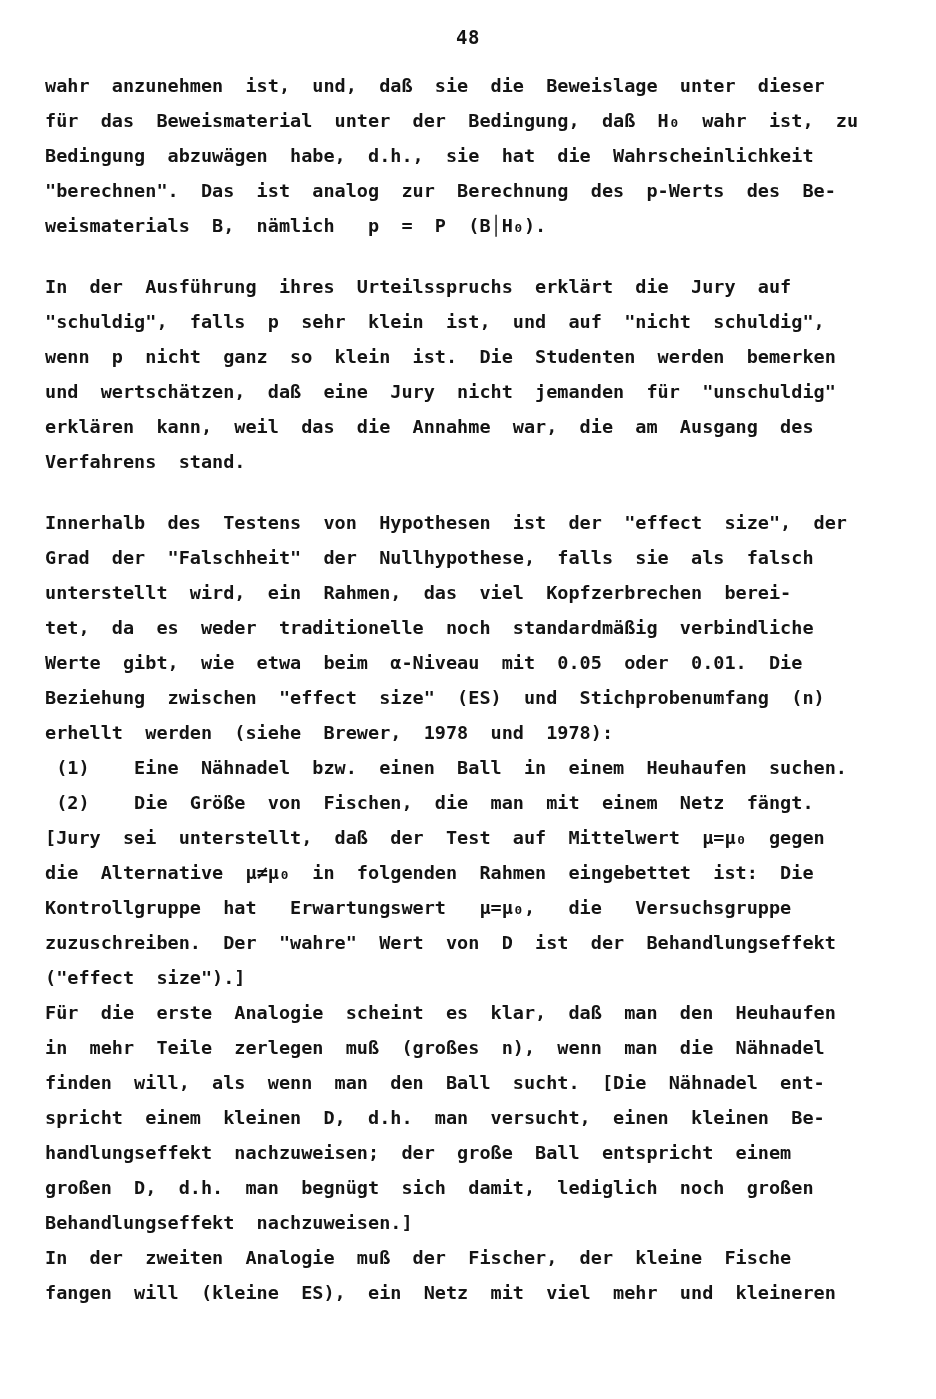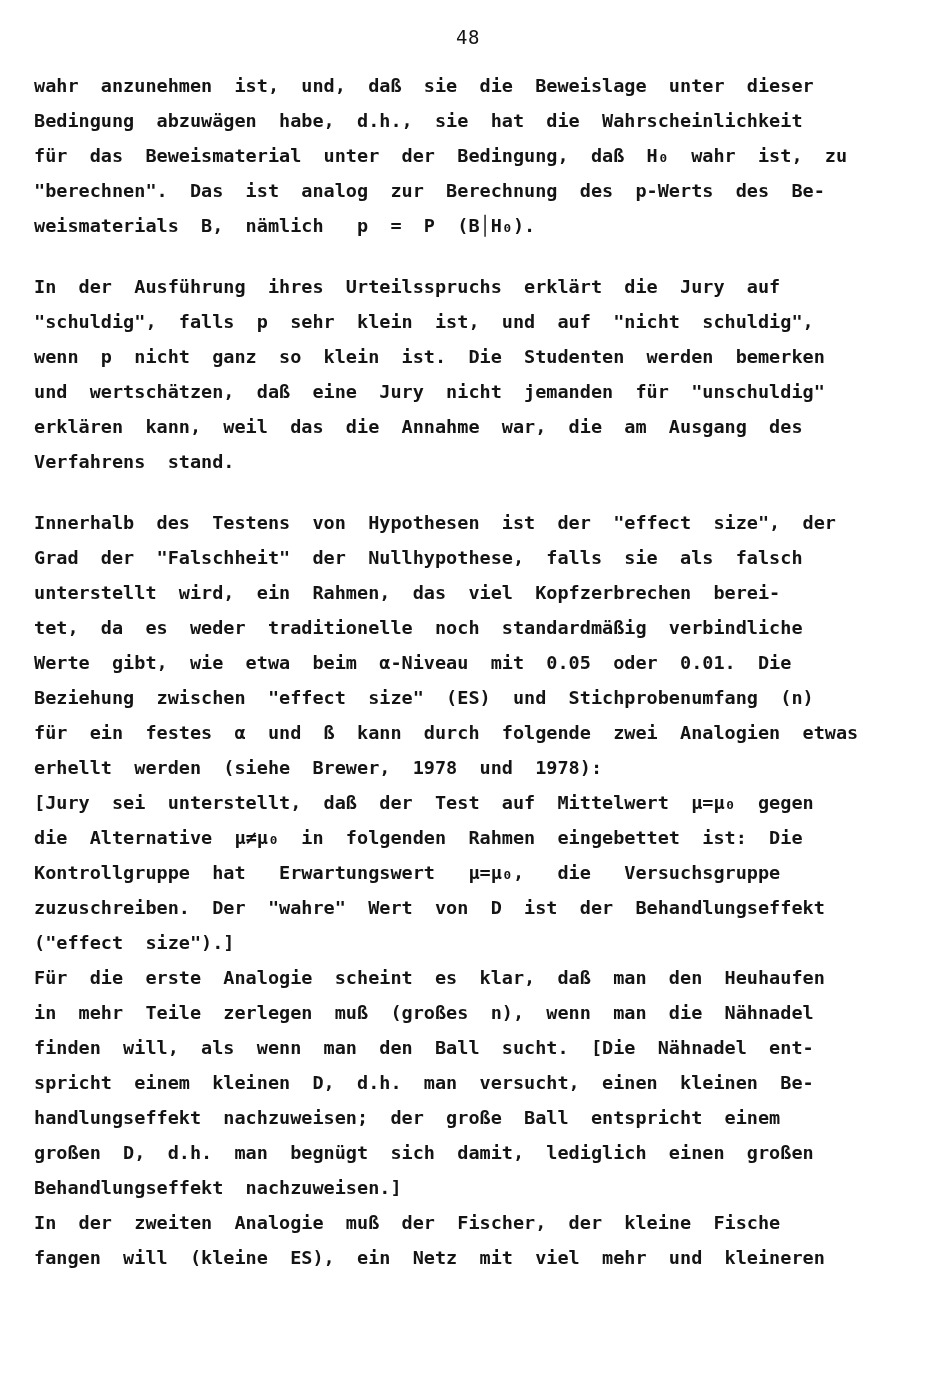--- a/index.html
+++ b/index.html
@@ -17,31 +17,31 @@
     overflow: hidden;
   }
   .page-number {
     position: absolute;
     top: 26px;
     left: 0;
     width: 936px;
     text-align: center;
     font-family: "DejaVu Sans Mono", monospace;
     font-size: 19px;
-    font-weight: normal;
+    font-weight: bold;
     letter-spacing: 0.5px;
   }
   .body-text {
     position: absolute;
     top: 68px;
     left: 33px;
     width: 876px;
   }
   .para {
-    margin: 0 0 0 1px;
+    margin: 0 0 0 12px;
   }
   .spacer {
     height: 26px;
   }
   .line {
     font-size: 18.5px;
     line-height: 35px;
     white-space: pre;
     font-weight: bold;
     letter-spacing: 0px;
@@ -52,22 +52,22 @@
 <body>
 
 <div class="page">
 
   <div class="page-number">48</div>
 
   <div class="body-text">
 
     <div class="para">
       <div class="line">wahr  anzunehmen  ist,  und,  daß  sie  die  Beweislage  unter  dieser</div>
+      <div class="line">für  das  Beweismaterial  unter  der  Bedingung,  daß  H₀  wahr  ist,  zu</div>
       <div class="line">Bedingung  abzuwägen  habe,  d.h.,  sie  hat  die  Wahrscheinlichkeit</div>
-      <div class="line">für  das  Beweismaterial  unter  der  Bedingung,  daß  H₀  wahr  ist,  zu</div>
       <div class="line">"berechnen".  Das  ist  analog  zur  Berechnung  des  p-Werts  des  Be-</div>
       <div class="line">weismaterials  B,  nämlich   p  =  P  (B│H₀).</div>
     </div>
 
     <div class="spacer"></div>
 
     <div class="para">
       <div class="line">In  der  Ausführung  ihres  Urteilsspruchs  erklärt  die  Jury  auf</div>
       <div class="line">"schuldig",  falls  p  sehr  klein  ist,  und  auf  "nicht  schuldig",</div>
       <div class="line">wenn  p  nicht  ganz  so  klein  ist.  Die  Studenten  werden  bemerken</div>
@@ -78,40 +78,43 @@
 
     <div class="spacer"></div>
 
     <div class="para">
       <div class="line">Innerhalb  des  Testens  von  Hypothesen  ist  der  "effect  size",  der</div>
       <div class="line">Grad  der  "Falschheit"  der  Nullhypothese,  falls  sie  als  falsch</div>
       <div class="line">unterstellt  wird,  ein  Rahmen,  das  viel  Kopfzerbrechen  berei-</div>
       <div class="line">tet,  da  es  weder  traditionelle  noch  standardmäßig  verbindliche</div>
       <div class="line">Werte  gibt,  wie  etwa  beim  α-Niveau  mit  0.05  oder  0.01.  Die</div>
       <div class="line">Beziehung  zwischen  "effect  size"  (ES)  und  Stichprobenumfang  (n)</div>
-      <div class="line">für  ein  festes  α  und  ß  kann  durch  folgende  zwei  Analogien  etwas</div>
       <div class="line">erhellt  werden  (siehe  Brewer,  1978  und  1978):</div>
     </div>
 
+    <div class="para">
+      <div class="line"> (1)    Eine  Nähnadel  bzw.  einen  Ball  in  einem  Heuhaufen  suchen.</div>
+      <div class="line"> (2)    Die  Größe  von  Fischen,  die  man  mit  einem  Netz  fängt.</div>
+    </div>
 
     <div class="para">
       <div class="line">[Jury  sei  unterstellt,  daß  der  Test  auf  Mittelwert  μ=μ₀  gegen</div>
       <div class="line">die  Alternative  μ≠μ₀  in  folgenden  Rahmen  eingebettet  ist:  Die</div>
       <div class="line">Kontrollgruppe  hat   Erwartungswert   μ=μ₀,   die   Versuchsgruppe</div>
       <div class="line">zuzuschreiben.  Der  "wahre"  Wert  von  D  ist  der  Behandlungseffekt</div>
       <div class="line">("effect  size").]</div>
     </div>
 
     <div class="para">
       <div class="line">Für  die  erste  Analogie  scheint  es  klar,  daß  man  den  Heuhaufen</div>
       <div class="line">in  mehr  Teile  zerlegen  muß  (großes  n),  wenn  man  die  Nähnadel</div>
       <div class="line">finden  will,  als  wenn  man  den  Ball  sucht.  [Die  Nähnadel  ent-</div>
       <div class="line">spricht  einem  kleinen  D,  d.h.  man  versucht,  einen  kleinen  Be-</div>
       <div class="line">handlungseffekt  nachzuweisen;  der  große  Ball  entspricht  einem</div>
-      <div class="line">großen  D,  d.h.  man  begnügt  sich  damit,  lediglich  einen  großen</div>
+      <div class="line">großen  D,  d.h.  man  begnügt  sich  damit,  lediglich  noch  großen</div>
       <div class="line">Behandlungseffekt  nachzuweisen.]</div>
     </div>
 
     <div class="para">
       <div class="line">In  der  zweiten  Analogie  muß  der  Fischer,  der  kleine  Fische</div>
       <div class="line">fangen  will  (kleine  ES),  ein  Netz  mit  viel  mehr  und  kleineren</div>
     </div>
 
   </div>
 </div>

